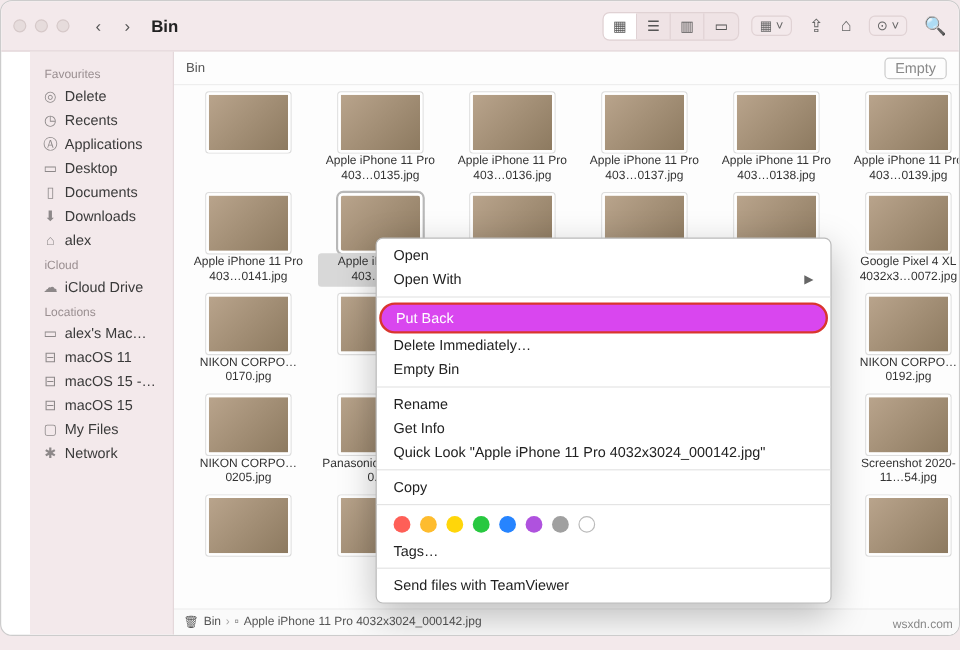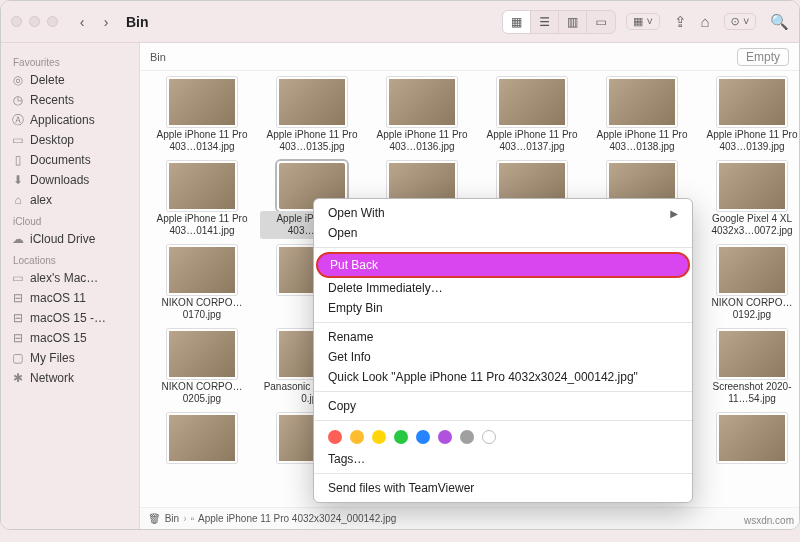--- a/index.html
+++ b/index.html
@@ -18,21 +18,21 @@
   .viewseg span { width: 28px; height: 22px; display: flex; align-items: center; justify-content: center; border-right: 1px solid #e0d2d4; color: #555; font-size: 12px; }
   .viewseg span:last-child { border-right: none; }
   .viewseg .active { background: #fff; }
   .tb-icons { display: flex; gap: 14px; align-items: center; color: #666; }
   .tb-icons span { font-size: 15px; }
   .tb-icons .group-ico { border: 1px solid #e0d2d4; border-radius: 5px; padding: 1px 6px; font-size: 11px; }
 
   
   .body { flex: 1; display: flex; overflow: hidden; }
 
-  .sidebar { width: 139px; background: #f3e9eb; border-right: 1px solid #e4d8da; padding: 8px 0 0 0; font-size: 12px; overflow: hidden; }
+  .sidebar { width: 120px; background: #f3e9eb; border-right: 1px solid #e4d8da; padding: 8px 0 0 0; font-size: 12px; overflow: hidden; margin-left: 24px; }
   .sb-heading { color: #9a8f91; font-size: 10px; padding: 6px 12px 2px; font-weight: 500; }
   .sb-item { display: flex; align-items: center; gap: 5px; padding: 3px 10px; color: #3a3a3a; }
   .sb-item .ic { width: 14px; height: 14px; opacity: .55; display: inline-flex; align-items: center; justify-content: center; font-size: 12px; }
 
   .main { flex: 1; background: #fdfdfd; display: flex; flex-direction: column; overflow: hidden; }
 
   .loc-bar { height: 28px; border-bottom: 1px solid #eee; display: flex; align-items: center; padding: 0 10px; font-size: 11px; color: #555; }
   .loc-bar .folder { font-weight: 500; }
   .loc-bar .sp { flex: 1; }
   .empty-btn { border: 1px solid #ccc; border-radius: 4px; padding: 1px 8px; font-size: 12px; color: #888; }
@@ -163,21 +163,20 @@
       <div class="loc-bar">
         <span class="folder">Bin</span>
         <span class="sp"></span>
         <span class="empty-btn">Empty</span>
       </div>
 
       <div class="grid-area">
         <div class="grid" id="grid">
             <div class="tile">
               <div class="thumb"></div>
-              <div class="label">Apple iPhone 11 Pro 403…0134.jpg</div>
             </div>
             <div class="tile">
               <div class="thumb"></div>
               <div class="label">Apple iPhone 11 Pro 403…0135.jpg</div>
             </div>
             <div class="tile">
               <div class="thumb"></div>
               <div class="label">Apple iPhone 11 Pro 403…0136.jpg</div>
             </div>
             <div class="tile">
@@ -296,25 +295,25 @@
         <span>Bin</span>
         <span class="dv">›</span>
         <span>▫</span>
         <span>Apple iPhone 11 Pro 4032x3024_000142.jpg</span>
       </div>
     </div>
   </div>
 
   <div class="ctx">
     <div class="ctx-item">
+        <span>Open</span>
+      </div>
+    <div class="ctx-item">
         <span>Open With</span>
         <span class="arrow">▶</span>
-      </div>
-    <div class="ctx-item">
-        <span>Open</span>
       </div>
     <div class="ctx-sep"></div>
     <div class="ctx-item hl">
         <span>Put Back</span>
       </div>
     <div class="ctx-item">
         <span>Delete Immediately…</span>
       </div>
     <div class="ctx-item">
         <span>Empty Bin</span>

